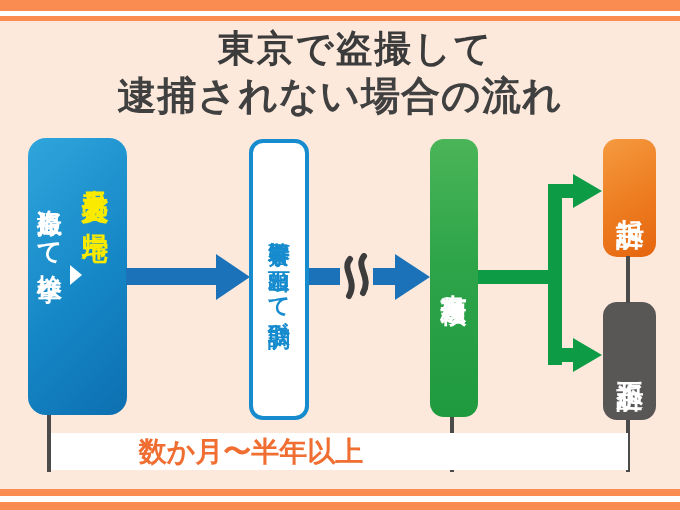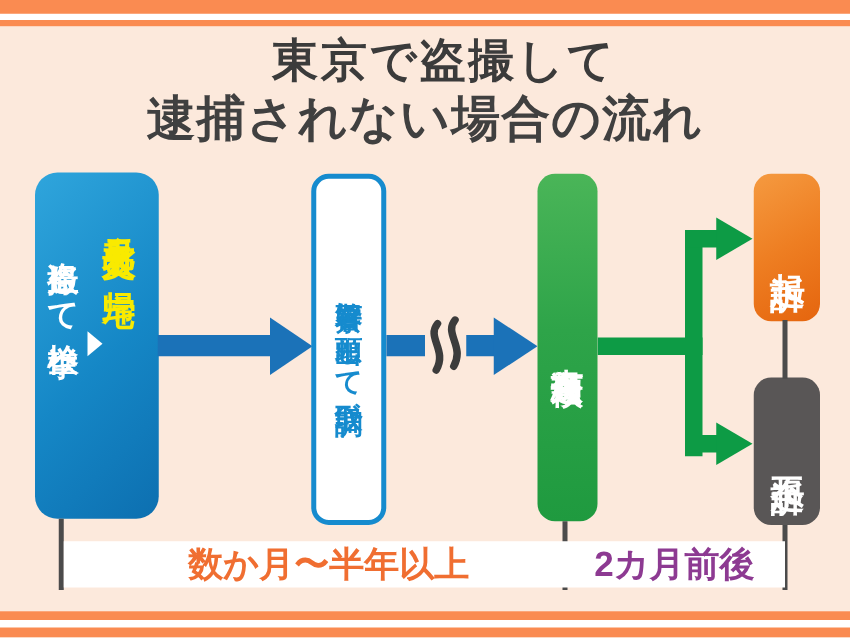--- a/index.html
+++ b/index.html
@@ -58,21 +58,21 @@
   .conn{position:absolute;width:4px;background:#4b4b4b;}
   .conn-1{left:47px;top:415px;height:57px;}
   .conn-2{left:450px;top:417px;height:55px;}
   .conn-3{left:626px;top:256px;height:47px;}
   .conn-4{left:626px;top:420px;height:52px;}
 
   
   .band{position:absolute;left:51px;top:433px;width:577px;height:37px;background:#ffffff;}
   .period{position:absolute;top:0;height:37px;line-height:37px;font-size:28px;font-weight:800;
           text-align:center;white-space:nowrap;}
-  .period-left{left:0;width:400px;color:#f06e31;padding-left:12px;}
+  .period-left{left:0;width:400px;color:#f06e31;}
   .period-right{left:400px;width:177px;color:#8d3a92;}
 </style>
 </head>
 <body>
 
 <div class="canvas">
 
   <div class="edge edge-top">
     <div class="stripe st-a"></div>
     <div class="stripe st-b"></div>
@@ -130,16 +130,15 @@
     <div class="vtext">不起訴</div>
   </div>
 
   <div class="conn conn-1"></div>
   <div class="conn conn-2"></div>
   <div class="conn conn-3"></div>
   <div class="conn conn-4"></div>
 
   <div class="band">
     <div class="period period-left">数か月〜半年以上</div>
-    <div class="period period-right">2カ月前後</div>
   </div>
 
 </div>
 
 </body></html>

